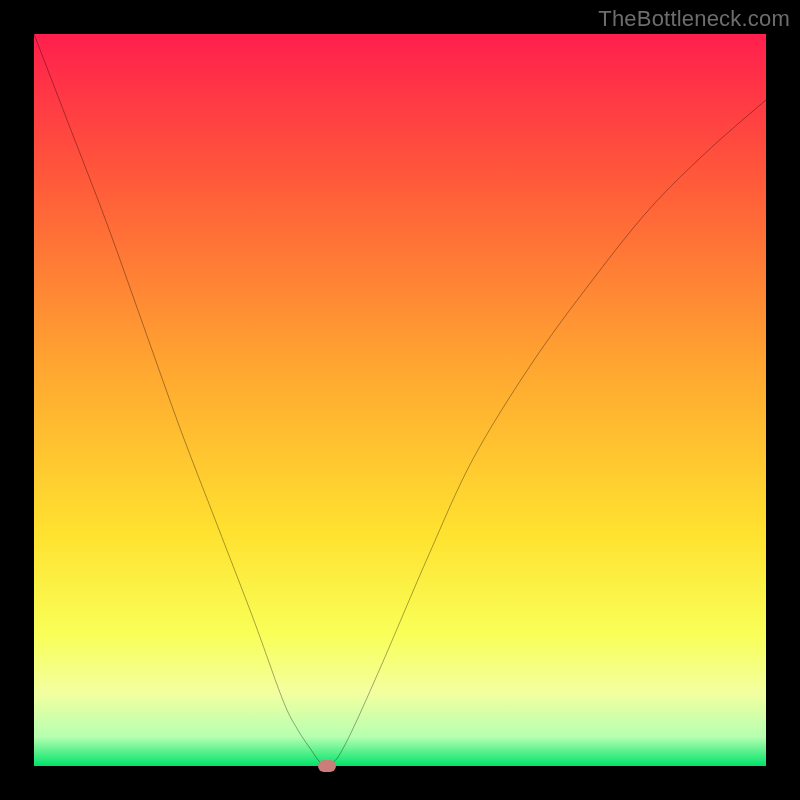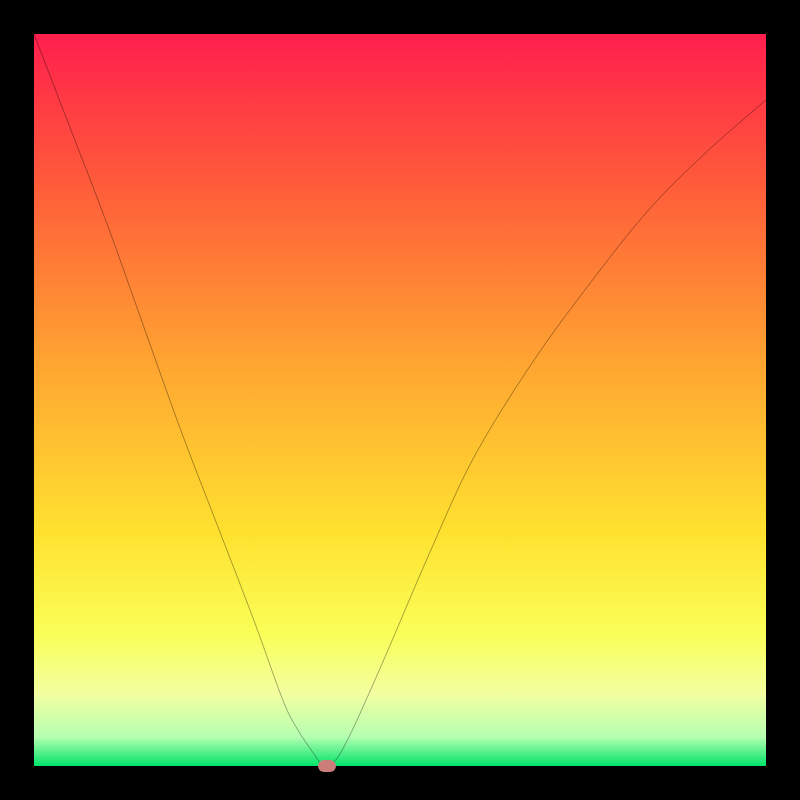--- a/index.html
+++ b/index.html
@@ -79,13 +79,14 @@
       <rect x="0" y="0" width="100" height="100" fill="url(#bg-grad)"></rect>
     </svg>
 
     <svg class="curve-svg" viewBox="0 0 100 100" preserveAspectRatio="none">
       <path id="curve-path" d="M 0 0 C 0.8333333333333334 2.1666666666666665, 3.333333333333333 8.666666666666668, 5 13 C 6.666666666666667 17.333333333333332, 8.333333333333334 21.5, 10 26 C 11.666666666666666 30.5, 13.333333333333334 35.333333333333336, 15 40 C 16.666666666666668 44.666666666666664, 18.333333333333332 49.5, 20 54 C 21.666666666666668 58.5, 23.333333333333332 62.666666666666664, 25 67 C 26.666666666666668 71.33333333333333, 28.5 76, 30 80 C 31.5 84, 33 88.5, 34 91 C 35 93.5, 35.333333333333336 93.83333333333333, 36 95 C 36.666666666666664 96.16666666666667, 37.5 97.26666666666667, 38 98 C 38.5 98.73333333333333, 38.666666666666664 99.06666666666668, 39 99.4 C 39.333333333333336 99.73333333333333, 39.666666666666664 100, 40 100 C 40.333333333333336 100, 40.666666666666664 99.73333333333333, 41 99.4 C 41.333333333333336 99.06666666666668, 41.5 98.9, 42 98 C 42.5 97.1, 43 96.16666666666667, 44 94 C 45 91.83333333333333, 46.333333333333336 88.83333333333333, 48 85 C 49.666666666666664 81.16666666666667, 52 75.5, 54 71 C 56 66.5, 57.666666666666664 62.33333333333334, 60 58.00000000000001 C 62.333333333333336 53.66666666666667, 65.33333333333333 48.99999999999999, 68 44.99999999999999 C 70.66666666666667 40.99999999999999, 73.33333333333333 37.5, 76 34 C 78.66666666666667 30.5, 81.33333333333333 27, 84 24 C 86.66666666666667 21, 89.33333333333333 18.500000000000004, 92 16.000000000000004 C 94.66666666666667 13.500000000000004, 98.66666666666667 10.166666666666664, 100 8.999999999999996" stroke="#000000" stroke-width="0.35" fill="none" vector-effect="non-scaling-stroke"></path>
     </svg>
 
     <div class="marker" id="marker" style="left: 40%; top: 100%; background: rgb(203, 125, 121);"></div>
   </div>
 
+  <div class="watermark">TheBottleneck.com</div>
 </div>
 
 </body></html>

